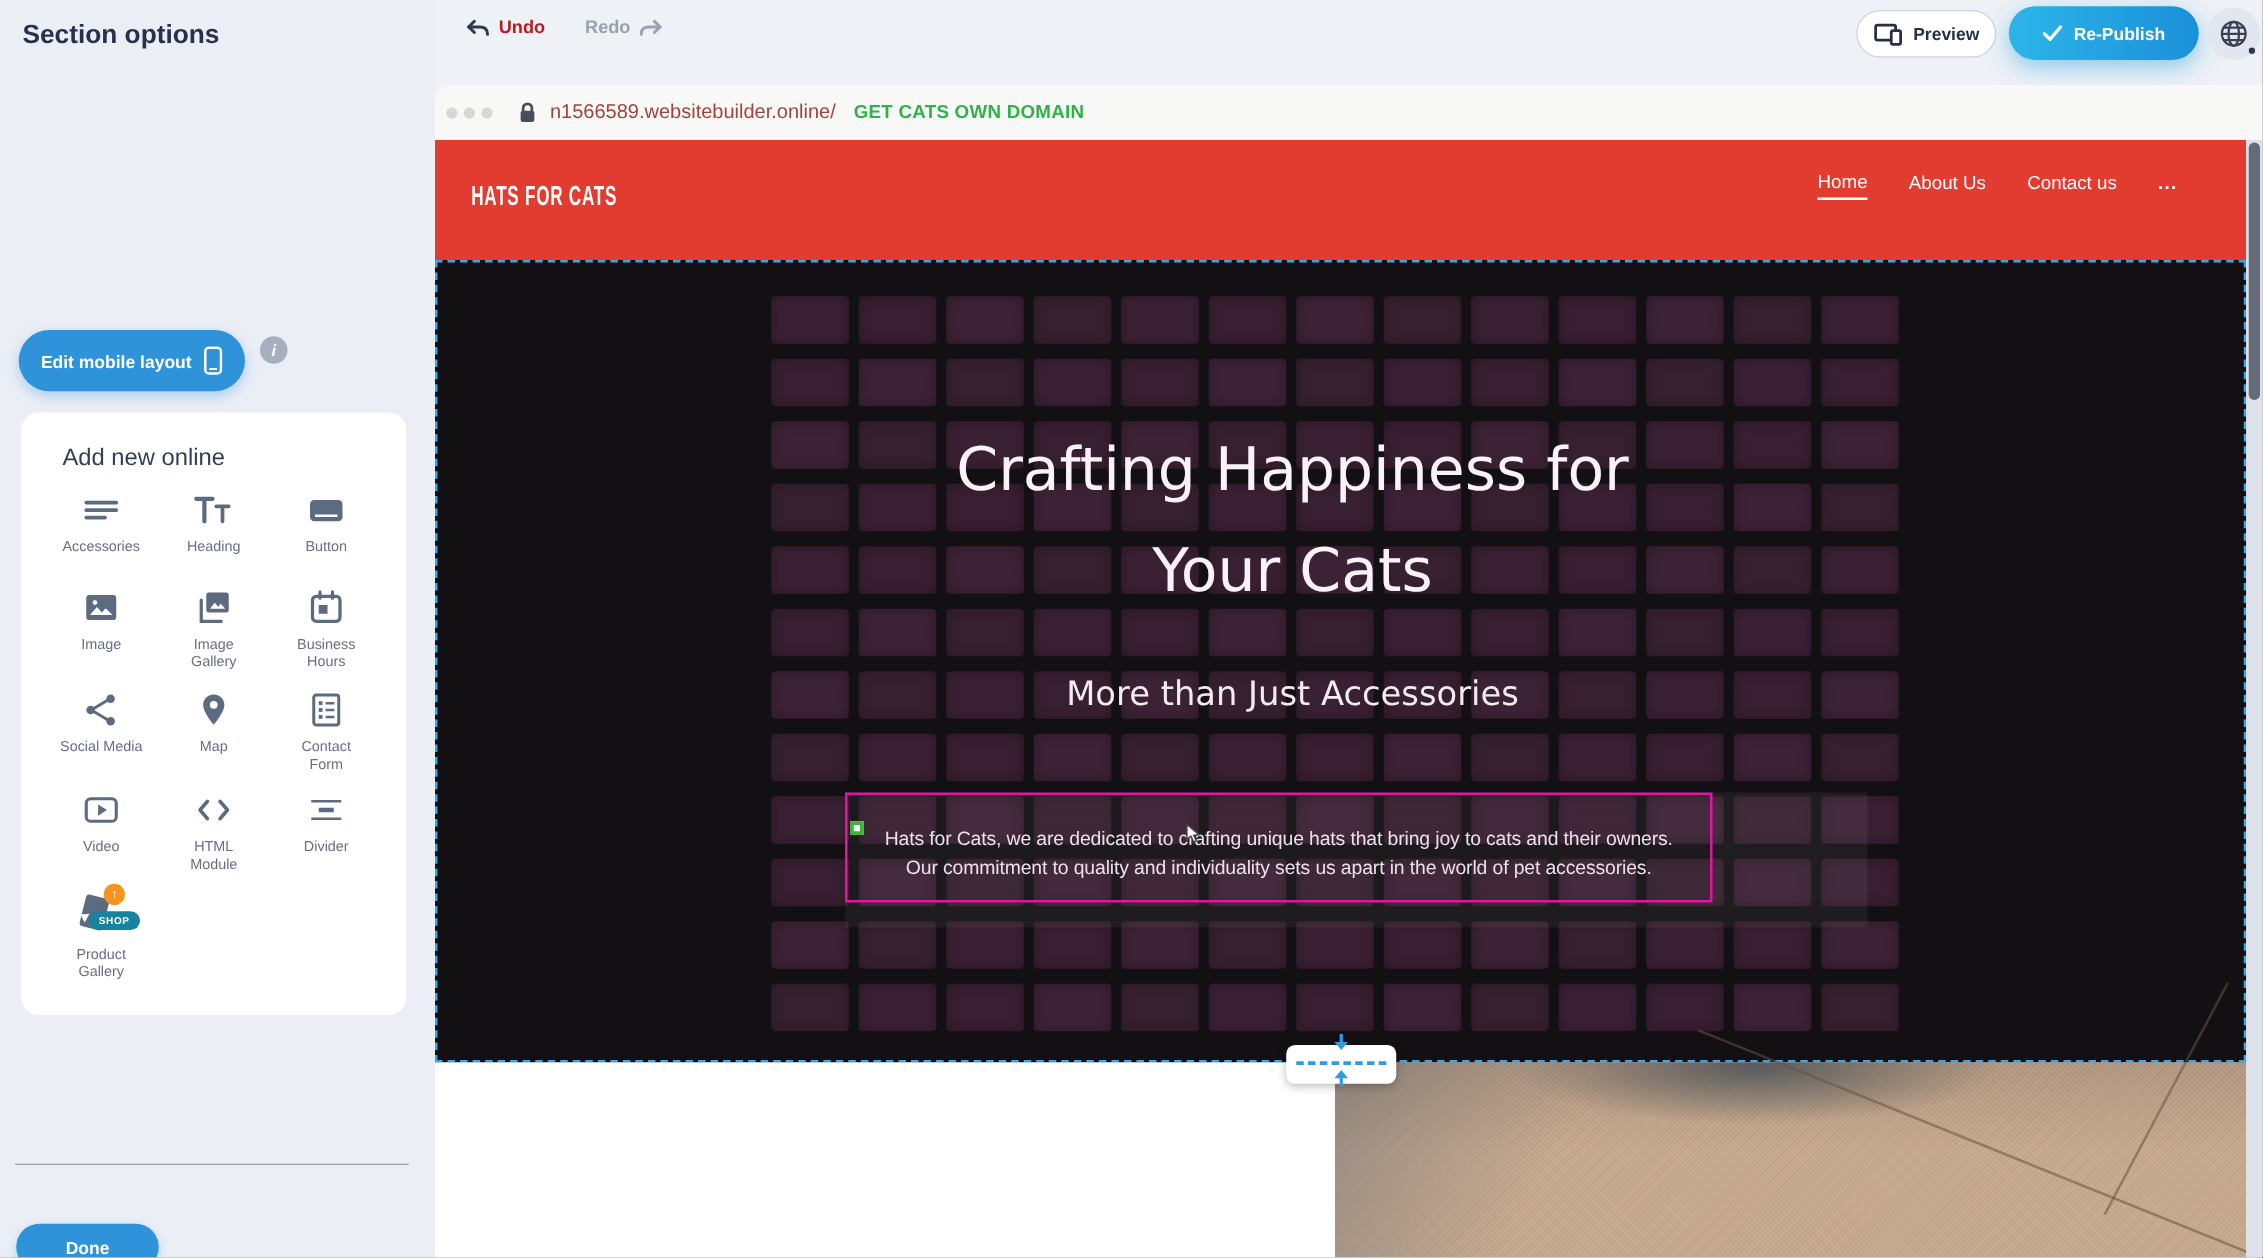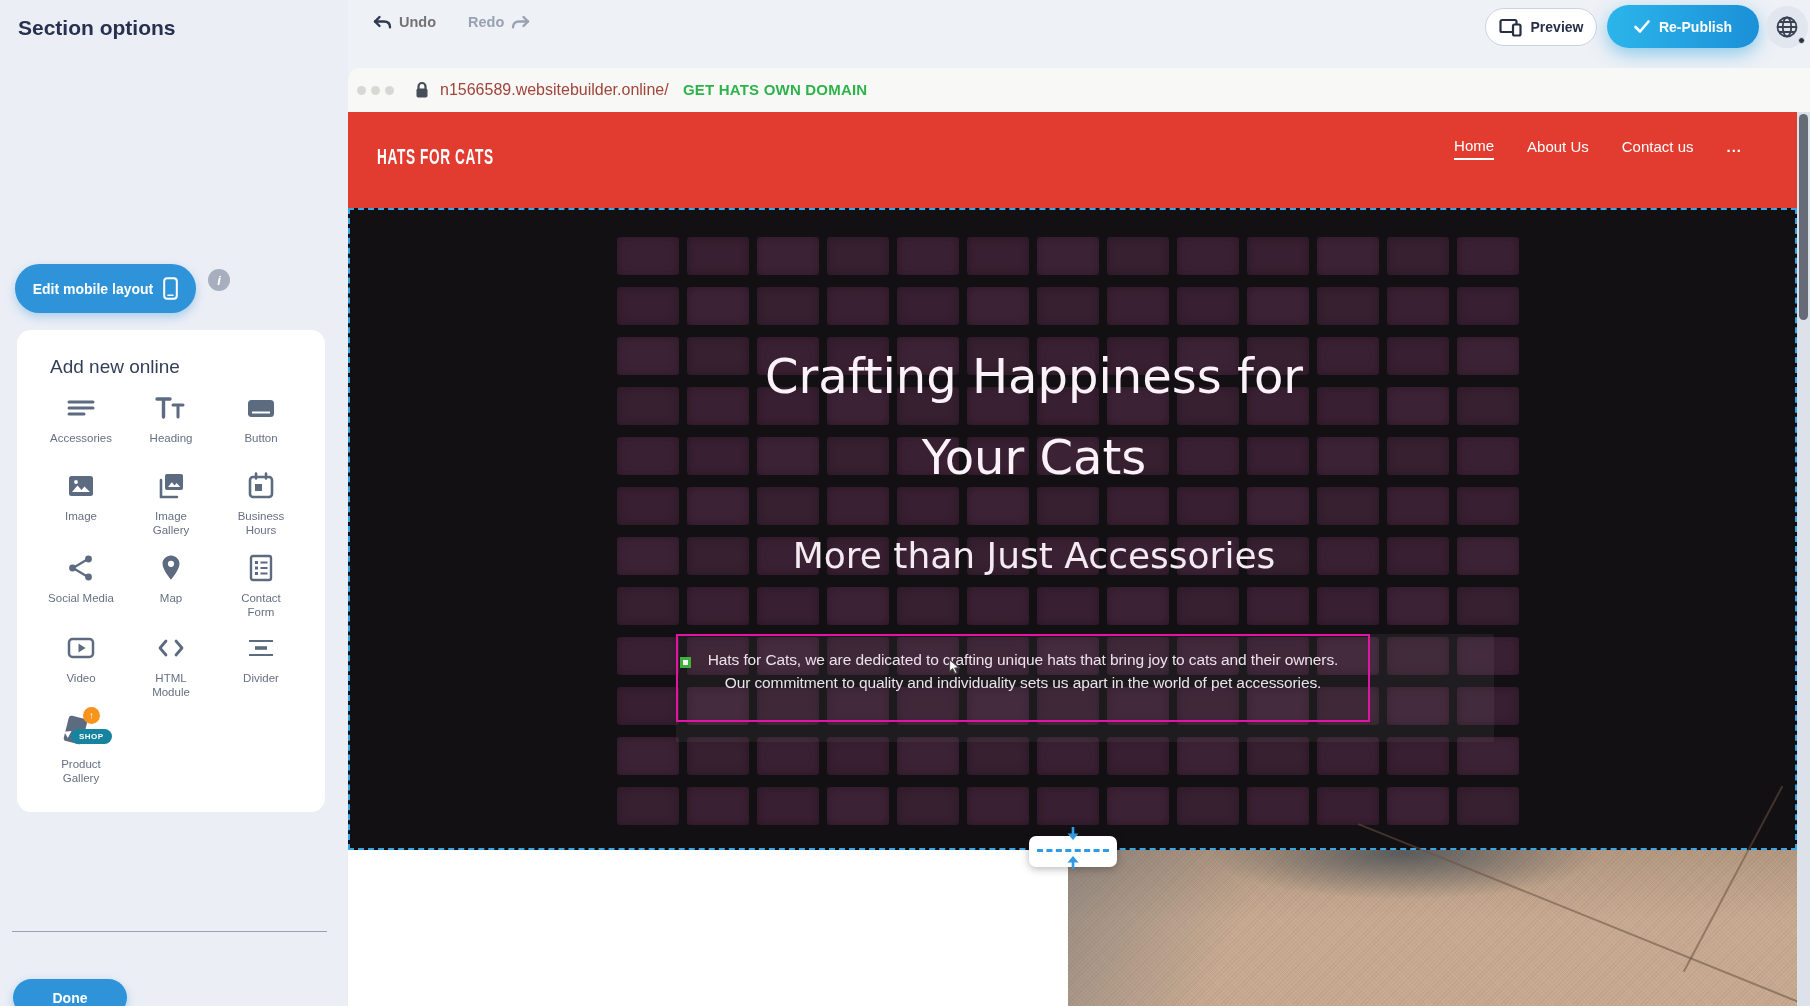--- a/index.html
+++ b/index.html
@@ -40,21 +40,21 @@
   .pg-tri{position:absolute;left:-1px;top:14px;width:0;height:0;border-top:4px solid transparent;
       border-bottom:4px solid transparent;border-right:6px solid #fff;transform:rotate(14deg);}
   .pg-badge{position:absolute;right:0;top:-6px;width:17px;height:17px;border-radius:50%;background:#f7941d;
       color:#fff;font-size:10px;font-weight:bold;display:flex;align-items:center;justify-content:center;}
   .pg-shop{position:absolute;left:9px;top:16px;background:#17849f;color:#fff;font-size:8px;font-weight:bold;
       letter-spacing:.5px;padding:3px 8px;border-radius:9px;}
 
   
   .topbar-left{position:absolute;left:373px;top:14px;display:flex;align-items:center;gap:14px;}
   .undo,.redo{display:flex;align-items:center;gap:7px;font-size:14.5px;font-weight:bold;cursor:pointer;}
-  .undo{color:#737373;}
+  .undo{color:#b91c1c;}
   .redo{color:#99a1b3;margin-left:18px;}
   .preview-btn{position:absolute;left:1485px;top:8px;width:112px;height:38px;border-radius:19px;background:#fff;
       border:1.5px solid #ccd3e0;display:flex;align-items:center;justify-content:center;gap:8px;
       font-family:inherit;font-size:14px;font-weight:bold;color:#252f45;cursor:pointer;}
   .republish-btn{position:absolute;left:1607px;top:5px;width:152px;height:43px;border:none;border-radius:22px;
       background:linear-gradient(90deg,#2cb5ea,#1b90d8);display:flex;align-items:center;justify-content:center;gap:9px;
       font-family:inherit;font-size:14px;font-weight:bold;color:#fff;cursor:pointer;
       box-shadow:0 6px 18px rgba(41,164,224,.5);}
   .globe-btn{position:absolute;left:1766px;top:6px;width:42px;height:42px;border-radius:50%;background:#e2e6ee;
       display:flex;align-items:center;justify-content:center;cursor:pointer;}
@@ -78,27 +78,27 @@
   .nav-more{letter-spacing:1px;font-weight:bold;}
 
   
   .hero{position:absolute;left:0;top:96px;width:1449px;height:642px;background:#131014;cursor:pointer;}
   .tiles{position:absolute;left:269px;top:29px;display:grid;grid-template-columns:repeat(13,62px);
       grid-auto-rows:38px;column-gap:8px;row-gap:12px;}
   .tile{border-radius:3px;box-shadow:inset 0 0 10px rgba(0,0,0,.28);}
   .hero-font{font-family:"DejaVu Sans",sans-serif;}
   .hero-heading{position:absolute;left:328px;top:128px;width:716px;text-align:center;font-size:48px;
       line-height:81px;color:#fbf1f9;}
-  .hero-sub{position:absolute;left:328px;top:331px;width:716px;text-align:center;font-size:36px;
+  .hero-sub{position:absolute;left:328px;top:331px;width:716px;text-align:center;font-size:27px;
       line-height:34px;color:#f4eaf2;}
   .para-select{position:absolute;left:328px;top:426px;width:694px;height:88px;border:2px solid #e214a6;
       background:rgba(255,255,255,.045);cursor:text;}
   .para-handle{position:absolute;left:2px;top:21px;width:11px;height:11px;background:#f6f8f5;
       border:3px solid #3fb13c;cursor:grab;}
-  .para-text{margin:4px;padding-top:8px;text-align:center;font-size:15.5px;line-height:23px;color:#ece1eb;
+  .para-text{margin:16px;padding-top:8px;text-align:center;font-size:15.5px;line-height:23px;color:#ece1eb;
       letter-spacing:-.1px;}
   .para-text span{white-space:nowrap;}
   .band-right{position:absolute;left:1022px;top:426px;width:124px;height:88px;background:rgba(255,255,255,.055);}
   .band-bottom{position:absolute;left:328px;top:514px;width:818px;height:20px;background:rgba(255,255,255,.05);}
   .section-border{position:absolute;left:0;top:0;width:100%;height:100%;border:2px dashed #3aa5e5;pointer-events:none;}
 
   
   .below-white{position:absolute;left:0;top:738px;width:720px;height:156px;background:#fff;}
   .below-photo{position:absolute;left:720px;top:738px;width:729px;height:156px;background-color:#c7a98f;
       background-image:
@@ -358,21 +358,21 @@
     <span class="dot" style="left:9px"></span>
     <span class="dot" style="left:23px"></span>
     <span class="dot" style="left:37px"></span>
     <span style="position:absolute;left:66px;top:12px;">
       <svg width="16" height="20" viewBox="0 0 16 20">
           <path d="M4.5 9V6.5a3.5 3.5 0 0 1 7 0V9" fill="none" stroke="#474d59" stroke-width="2.2"></path>
           <rect x="2.5" y="8.5" width="11" height="9" rx="1.8" fill="#474d59"></rect>
         </svg>
     </span>
     <span class="url">n1566589.websitebuilder.online/</span>
-    <a class="domain-cta">GET HATS OWN DOMAIN</a>
+    <a class="domain-cta">GET CATS OWN DOMAIN</a>
   </div>
 
   <div class="viewport">
 
     <header class="site-header">
       <div class="brand">HATS FOR CATS</div>
       <nav class="site-nav">
         <span class="nav-item active">Home</span>
         <span class="nav-item">About Us</span>
         <span class="nav-item">Contact us</span>

